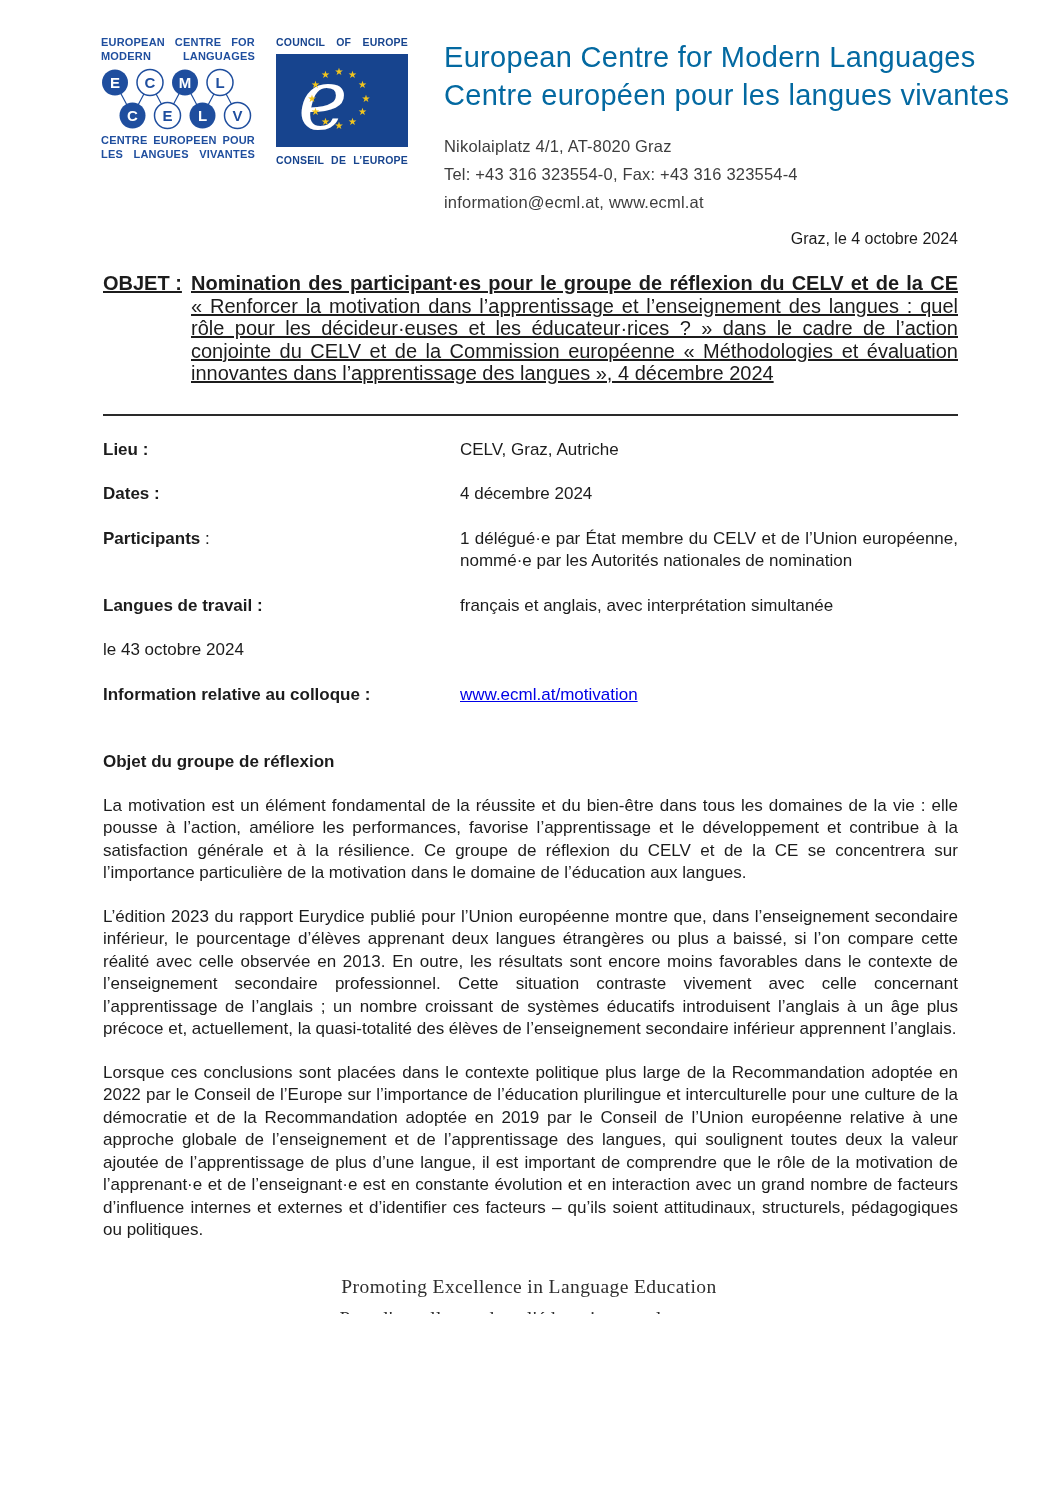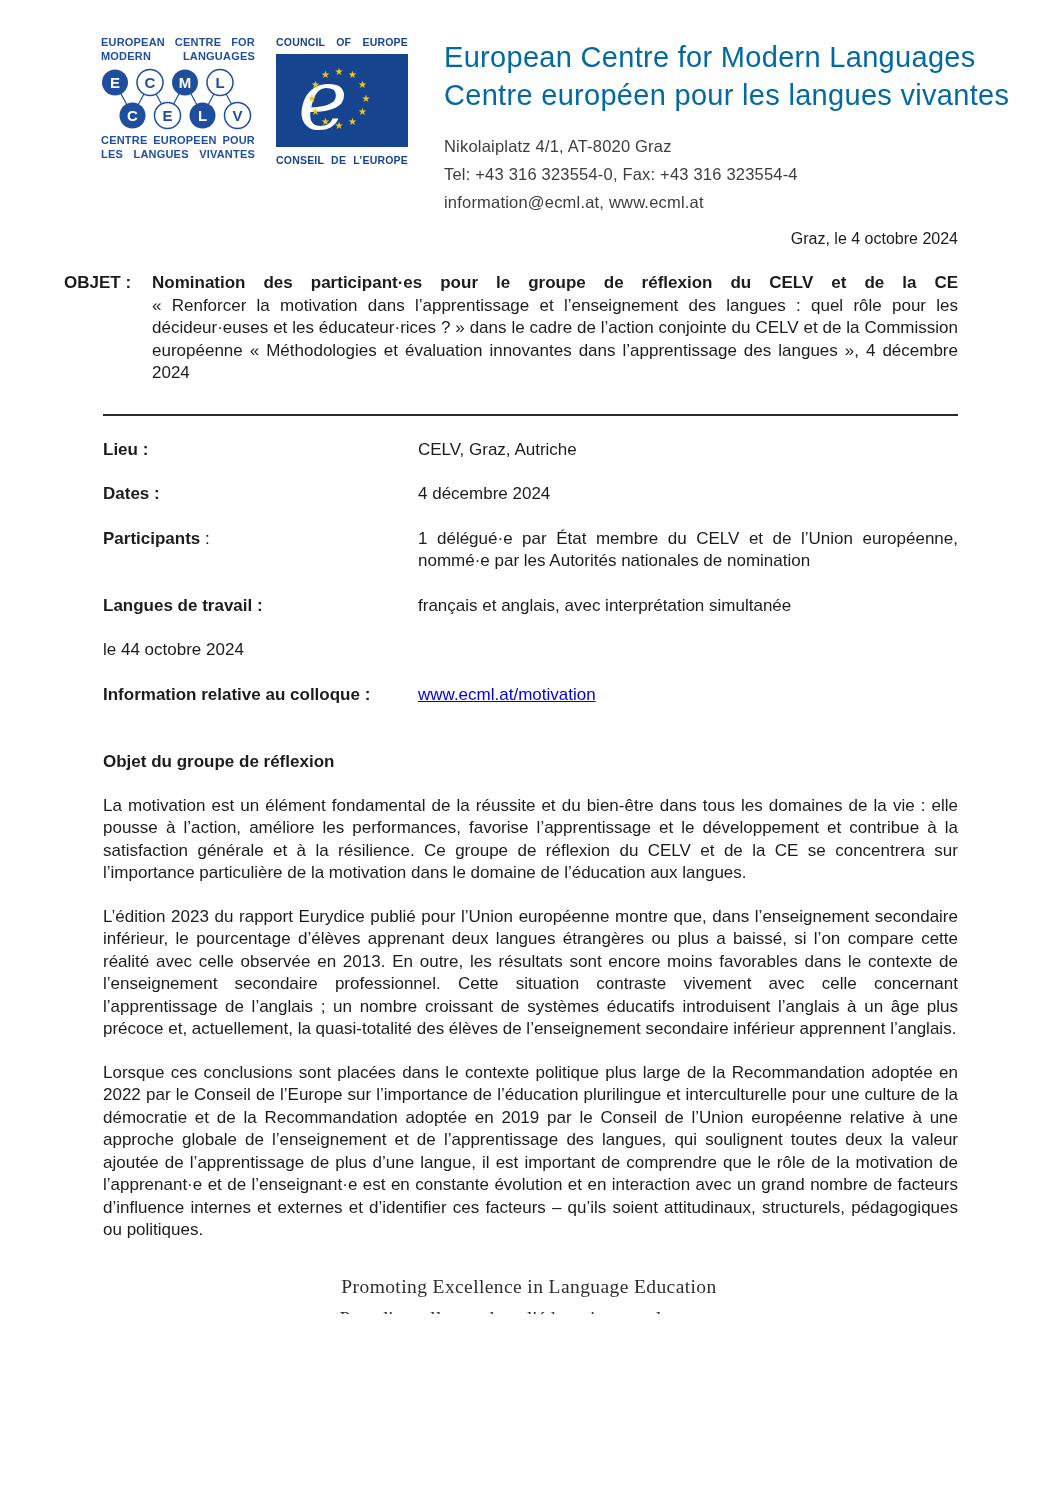--- a/index.html
+++ b/index.html
@@ -45,30 +45,30 @@
   .address-line {
     font-size: 16.5px; line-height: 28px; color: #3d3d3d; letter-spacing: 0.2px;
   }
 
   
   .dateline {
     margin-top: 12px; padding-right: 100px;
     text-align: right; font-size: 16px; line-height: 22px;
   }
 
-  .subject { display: flex; margin: 22px 100px 0 64px; font-size: 17px; line-height: 22.5px; }
+  .subject { display: flex; margin: 22px 100px 0 103px; font-size: 20px; line-height: 22.5px; text-decoration: underline; }
   .subject-label { width: 88px; flex-shrink: 0; font-weight: bold; }
   .subject-content { flex: 1; }
   .subject-bold { display: block; font-weight: bold; text-align: justify; text-align-last: justify; }
   .subject-body { text-align: justify; }
 
   .rule { margin: 29px 100px 0 103px; border-top: 2px solid #2a2a2a; }
 
   .details { margin: 23px 100px 0 103px; font-size: 17px; line-height: 22.5px; }
-  .detail-row { display: flex; margin-bottom: 22px; }
+  .detail-row { display: flex; margin-bottom: 22px; gap: 42px; }
   .detail-label { width: 315px; flex-shrink: 0; font-weight: bold; }
   .detail-label .colon-regular { font-weight: normal; }
   .detail-value { flex: 1; text-align: justify; }
   a.link { color: #0000e6; text-decoration: underline; }
 
   .section-heading {
     margin: 45px 100px 0 103px;
     font-size: 17px; line-height: 22.5px; font-weight: bold;
   }
   .body-paragraphs { margin: 0 100px 0 103px; }
@@ -179,21 +179,21 @@
       </div>
       <div class="detail-row">
         <div class="detail-label">Participants<span class="colon-regular"> :</span></div>
         <div class="detail-value">1 délégué·e par État membre du CELV et de l’Union européenne, nommé·e par les Autorités nationales de nomination</div>
       </div>
       <div class="detail-row">
         <div class="detail-label">Langues de travail :</div>
         <div class="detail-value">français et anglais, avec interprétation simultanée</div>
       </div>
       <div class="detail-row">
-        <div class="detail-value">le 44 octobre 2024</div>
+        <div class="detail-value">le 43 octobre 2024</div>
       </div>
       <div class="detail-row">
         <div class="detail-label">Information relative au colloque :</div>
         <div class="detail-value"><a class="link" href="#">www.ecml.at/motivation</a></div>
       </div>
     </div>
 
   <div class="section-heading">Objet du groupe de réflexion</div>
 
   <div class="body-paragraphs">

